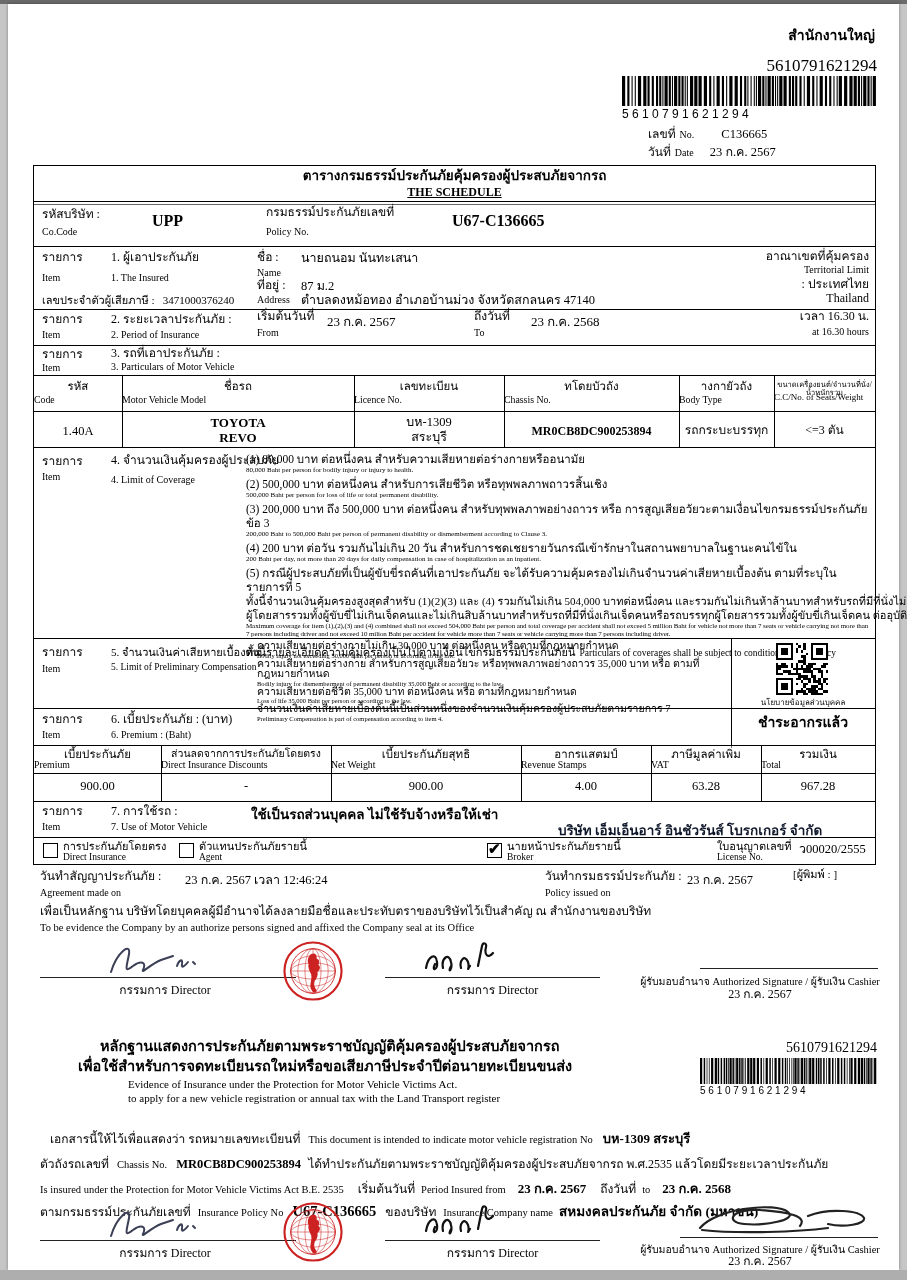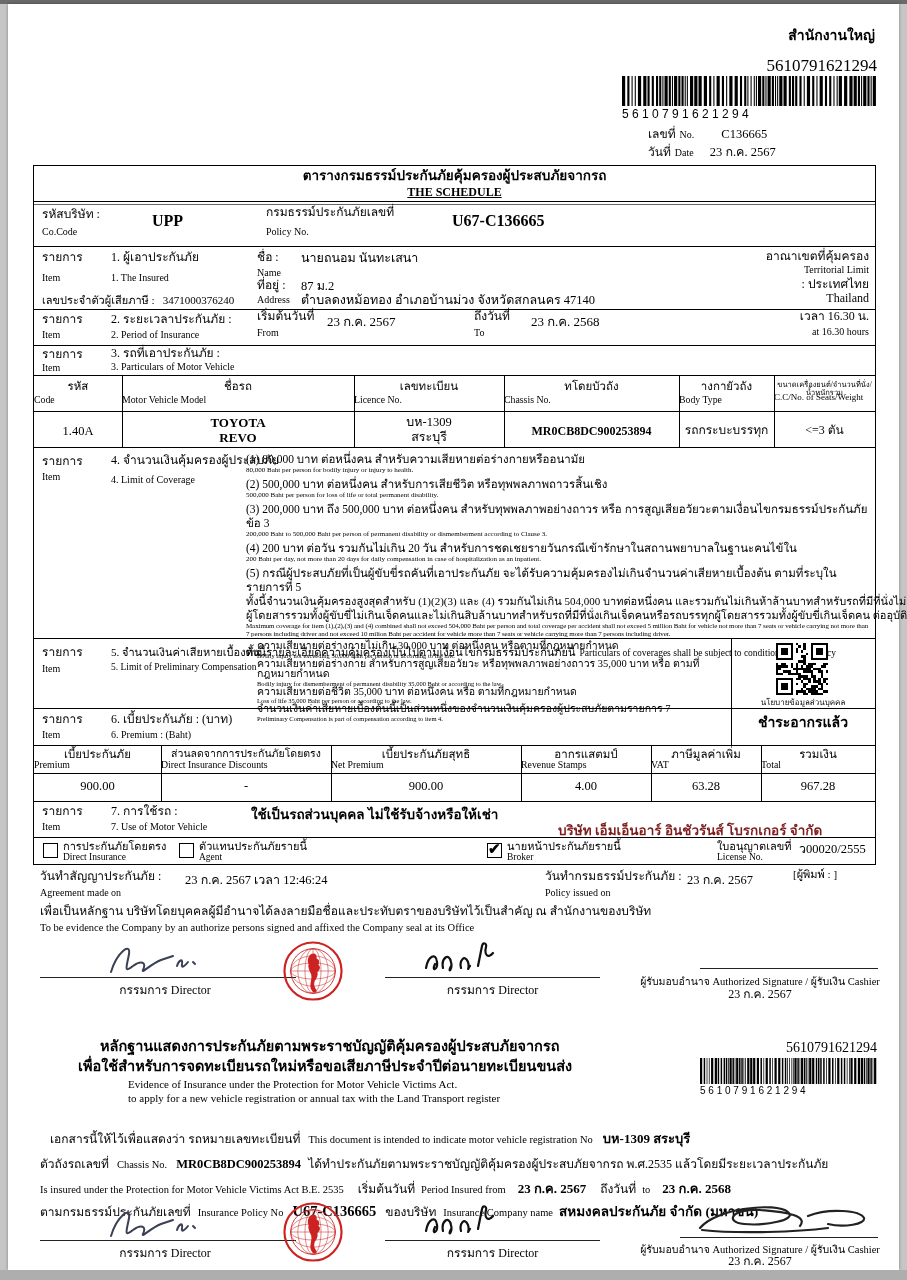--- a/index.html
+++ b/index.html
@@ -27,21 +27,21 @@
   .cellhead-en{font-size:9.8px;line-height:1.1;text-align:left}
   .covth{font-size:11.5px;line-height:14px}
   .coven{font-size:7px;line-height:9px;margin-bottom:2px}
   .p5th{font-size:10.5px;line-height:10.5px}
   .p5en{font-size:6.5px;line-height:7px;margin-bottom:0}
   .checkbox{position:absolute;width:13px;height:13px;border:1.4px solid #000;background:#fff}
   .sigline{position:absolute;border-top:1.4px solid #222;height:0}
   .barcode{position:absolute}
   .barcode svg rect{fill:#000}
   .bcdigits{font-family:"Liberation Sans","DejaVu Sans",sans-serif;font-size:12px;letter-spacing:0;display:flex;justify-content:space-between}
-  .stamp{color:#7f1d1d}
+  .stamp{color:#0f172a}
 </style>
 </head>
 <body>
 
 <div id="stage">
   <div id="topbar"></div>
   <div id="page"></div>
 
   <div class="abs th b r" style="left:620px;top:28px;width:255px;font-size:14px">สำนักงานใหญ่</div>
   <div class="abs r" style="left:620px;top:56px;width:257px;font-size:17px">5610791621294</div>
@@ -418,21 +418,21 @@
     <div class="vline" style="left:297px;top:579px;height:56px"></div>
     <div class="vline" style="left:487px;top:579px;height:56px"></div>
     <div class="vline" style="left:617px;top:579px;height:56px"></div>
     <div class="vline" style="left:727px;top:579px;height:56px"></div>
 
     <div class="abs cellhead-th" style="left:0;top:582px;width:127px">เบี้ยประกันภัย</div>
     <div class="abs cellhead-en" style="left:0;top:594px;width:127px">Premium</div>
     <div class="abs cellhead-th" style="left:127px;top:582px;width:170px;font-size:10.5px">ส่วนลดจากการประกันภัยโดยตรง</div>
     <div class="abs cellhead-en" style="left:127px;top:594px;width:170px">Direct Insurance Discounts</div>
     <div class="abs cellhead-th" style="left:297px;top:582px;width:190px">เบี้ยประกันภัยสุทธิ</div>
-    <div class="abs cellhead-en" style="left:297px;top:594px;width:190px">Net Premium</div>
+    <div class="abs cellhead-en" style="left:297px;top:594px;width:190px">Net Weight</div>
     <div class="abs cellhead-th" style="left:487px;top:582px;width:130px">อากรแสตมป์</div>
     <div class="abs cellhead-en" style="left:487px;top:594px;width:130px">Revenue Stamps</div>
     <div class="abs cellhead-th" style="left:617px;top:582px;width:110px">ภาษีมูลค่าเพิ่ม</div>
     <div class="abs cellhead-en" style="left:617px;top:594px;width:110px">VAT</div>
     <div class="abs cellhead-th" style="left:727px;top:582px;width:114px">รวมเงิน</div>
     <div class="abs cellhead-en" style="left:727px;top:594px;width:114px">Total</div>
 
     <div class="abs c" style="left:0;top:613px;width:127px;font-size:12.5px">900.00</div>
     <div class="abs c" style="left:127px;top:613px;width:170px;font-size:12.5px">-</div>
     <div class="abs c" style="left:297px;top:613px;width:190px;font-size:12.5px">900.00</div>

